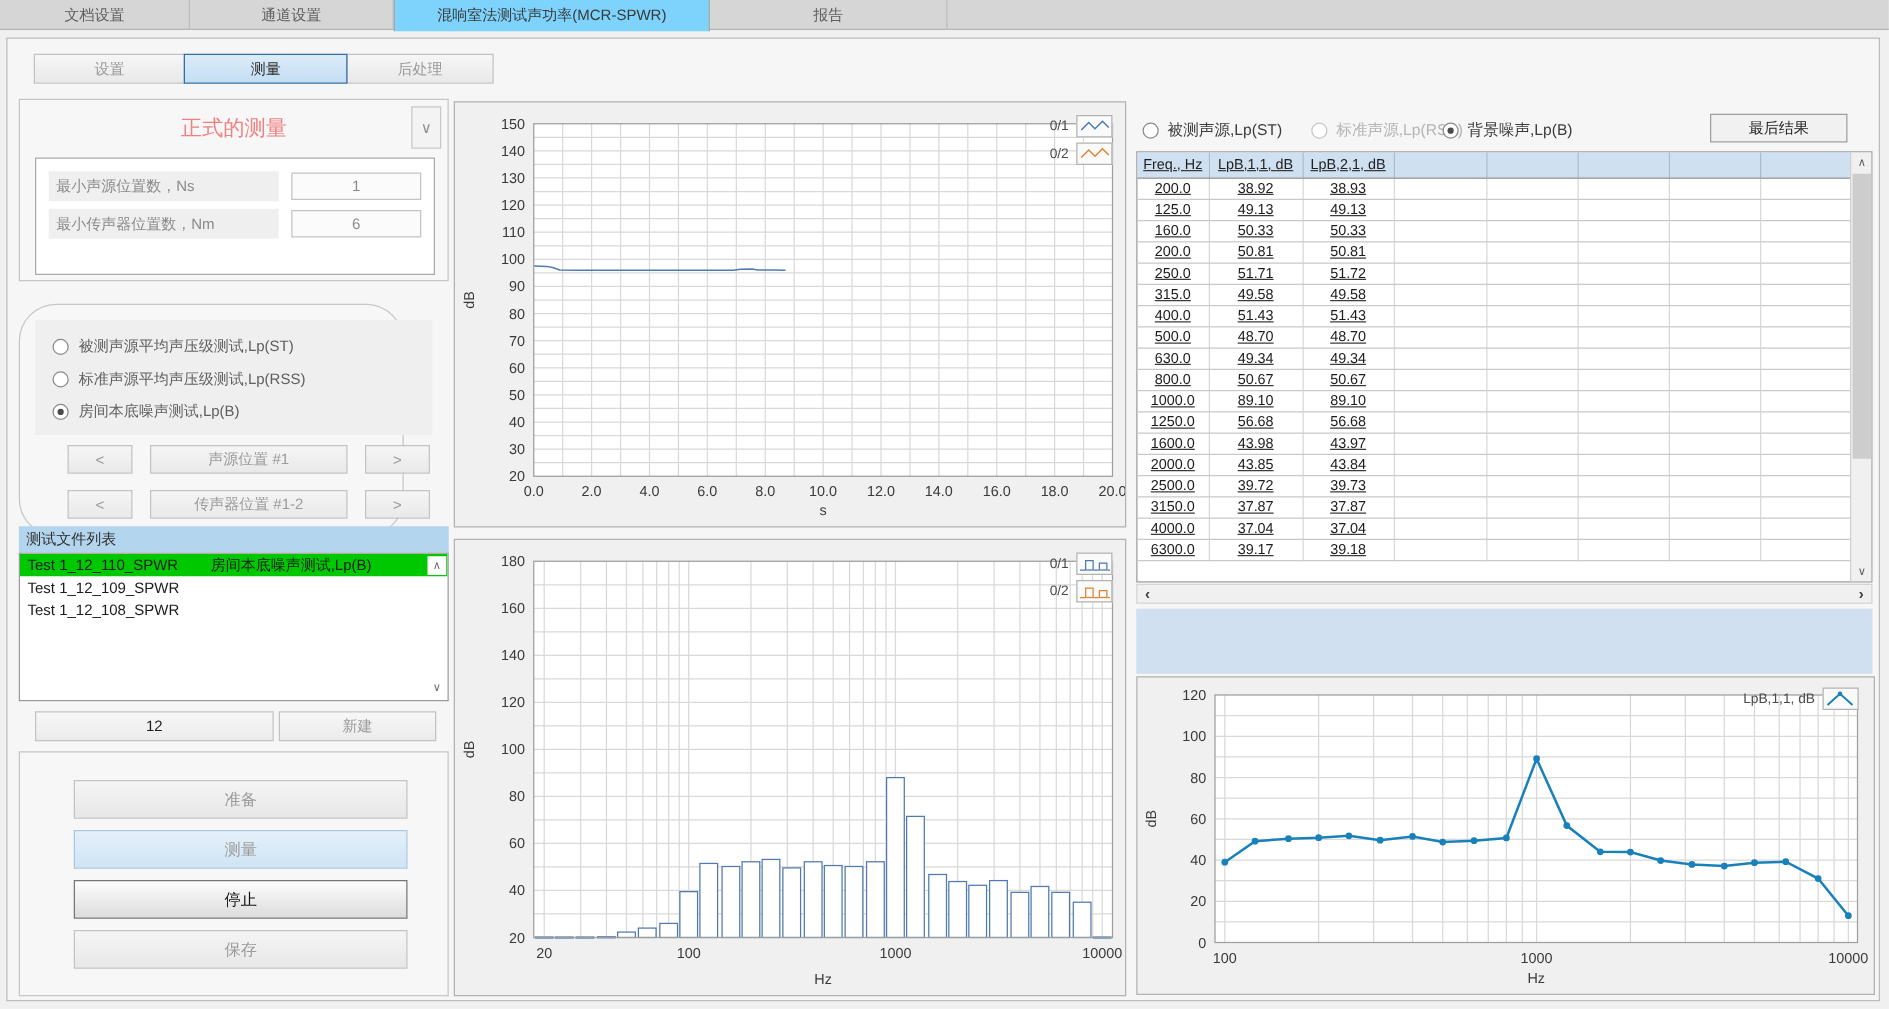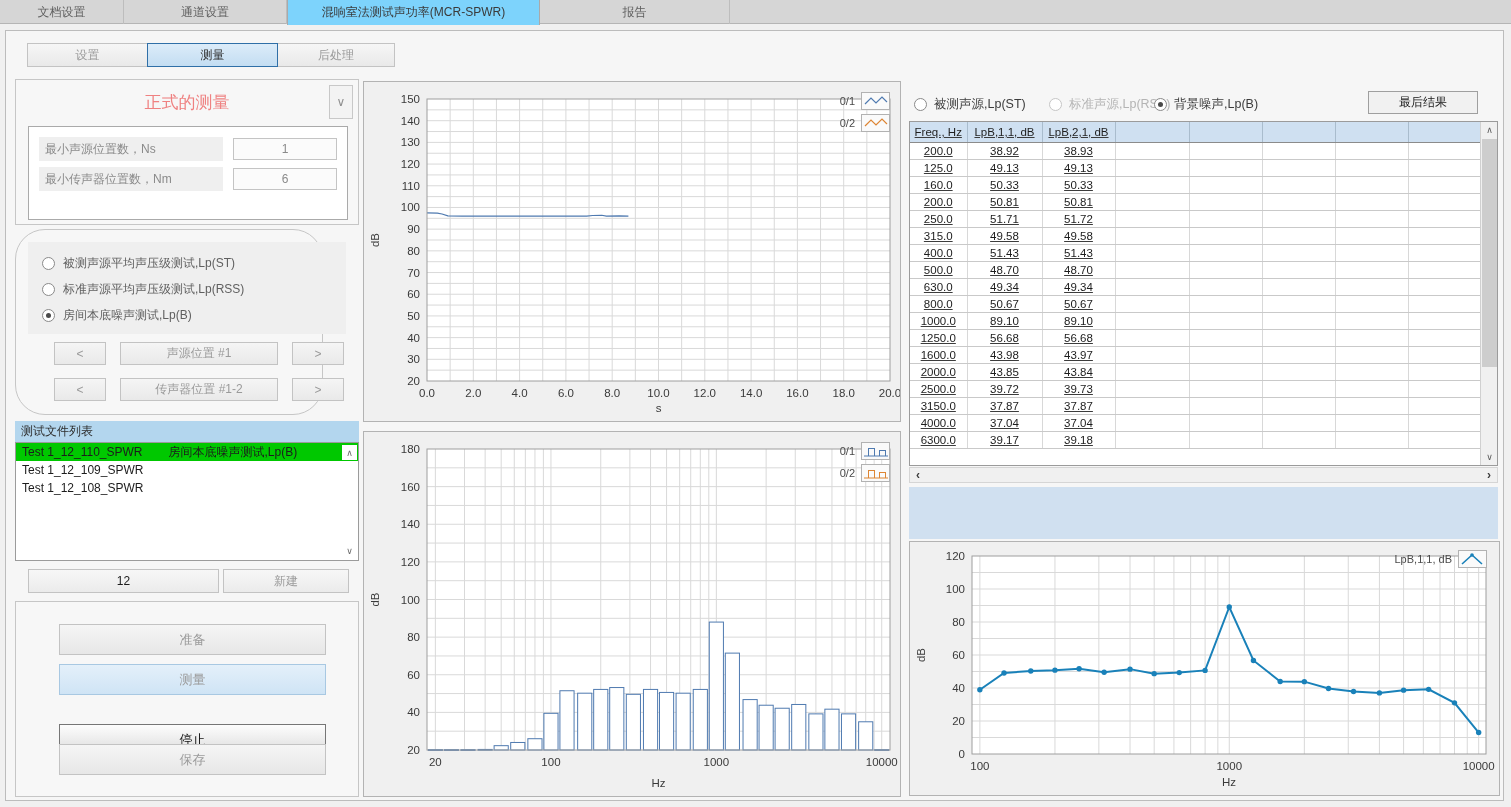--- a/index.html
+++ b/index.html
@@ -44,21 +44,21 @@
   .filelist { position:absolute; left:0; top:21px; width:100%; height:119px; background:#ffffff; border:1px solid #9b9b9b; overflow:hidden; }
   .file-item { height:18px; display:flex; align-items:center; padding-left:6px; color:#1c1c1c; white-space:pre; }
   .file-item.selected { background:#00c800; }
   .file-note { margin-left:26px; }
   .list-scroll-arrow { position:absolute; right:1px; width:15px; height:15px; color:#6a6a6a; font-size:9px; display:flex; align-items:center; justify-content:center; background:#ffffff; }
 
   .wide-btn { position:absolute; height:24px; border:1px solid #c3c3c3; background:linear-gradient(#f7f7f7,#ebebeb); display:flex; align-items:center; justify-content:center; }
 
   .action-btn { position:absolute; left:43px; width:267px; height:31px; border:1px solid #c3c3c3; background:linear-gradient(#f5f5f5,#e7e7e7); color:#9b9b9b; display:flex; align-items:center; justify-content:center; font-size:13px; }
   .action-btn.highlight { background:linear-gradient(#e4f0fa,#cfe4f5); border-color:#a8c8e2; }
-  .action-btn.active { background:linear-gradient(#fdfdfd,#dcdcdc); border:1px solid #767676; color:#111111;margin-top:20px; }
+  .action-btn.active { background:linear-gradient(#fdfdfd,#dcdcdc); border:1px solid #767676; color:#111111; }
 
   
   .chart-panel { position:absolute; background:#f0f0f0; border:1px solid #b3b3b3; }
   .chart-panel svg { display:block; }
   .legend { position:absolute; display:flex; flex-direction:column; gap:4px; align-items:flex-end; }
   .legend-row { display:flex; align-items:center; gap:6px; }
   .legend-label { color:#4a4a4a; font-size:11px; }
   .legend-icon { width:29px; height:18px; border:1px solid #b2b2b2; background:#fafafa; display:flex; align-items:center; justify-content:center; }
 
   
@@ -76,21 +76,21 @@
   .vscroll .thumb { position:absolute; left:1px; top:17px; width:15px; height:228px; background:#cdcdcd; }
   .hscroll { position:absolute; left:908px; top:466px; width:589px; height:16px; background:#f0f0f0; border:1px solid #d5d5d5; color:#3c3c3c; }
   .hscroll .harrow { position:absolute; top:0; width:16px; height:14px; display:flex; align-items:center; justify-content:center; font-size:12px; font-weight:bold; }
 
   .blue-panel { position:absolute; left:908px; top:486px; width:589px; height:52px; background:#d0e0f0; }
 </style>
 </head>
 <body>
 
 <div class="tabstrip">
-  <div class="top-tab" style="width:124px">文档设置</div>
+  <div class="top-tab" style="width:152px">文档设置</div>
   <div class="top-tab" style="width:163px">通道设置</div>
   <div class="top-tab active" style="width:253px">混响室法测试声功率(MCR-SPWR)</div>
   <div class="top-tab" style="width:190px">报告</div>
 </div>
 
 <div class="main-panel">
 
   <div class="subtabs">
     <div class="subtab" style="width:121px">设置</div>
     <div class="subtab selected" style="width:131px">测量</div>
@@ -105,21 +105,21 @@
         <div class="param-label">最小声源位置数，Ns</div>
         <div class="param-input">1</div>
       </div>
       <div class="param-row" style="top:40px; width:300px;">
         <div class="param-label">最小传声器位置数，Nm</div>
         <div class="param-input">6</div>
       </div>
     </div>
   </div>
 
-  <div class="group-border" style="left:9px; top:198px; width:308px; height:186px;border-radius:30px;">
+  <div class="group-border" style="left:9px; top:212px; width:308px; height:186px;border-radius:30px;">
     <div class="radio-box">
       <div class="radio-row" style="top:12px">
         <span class="radio-circle"></span>
         <span>被测声源平均声压级测试,Lp(ST)</span>
       </div>
       <div class="radio-row" style="top:38px">
         <span class="radio-circle"></span>
         <span>标准声源平均声压级测试,Lp(RSS)</span>
       </div>
       <div class="radio-row selected" style="top:64px">

